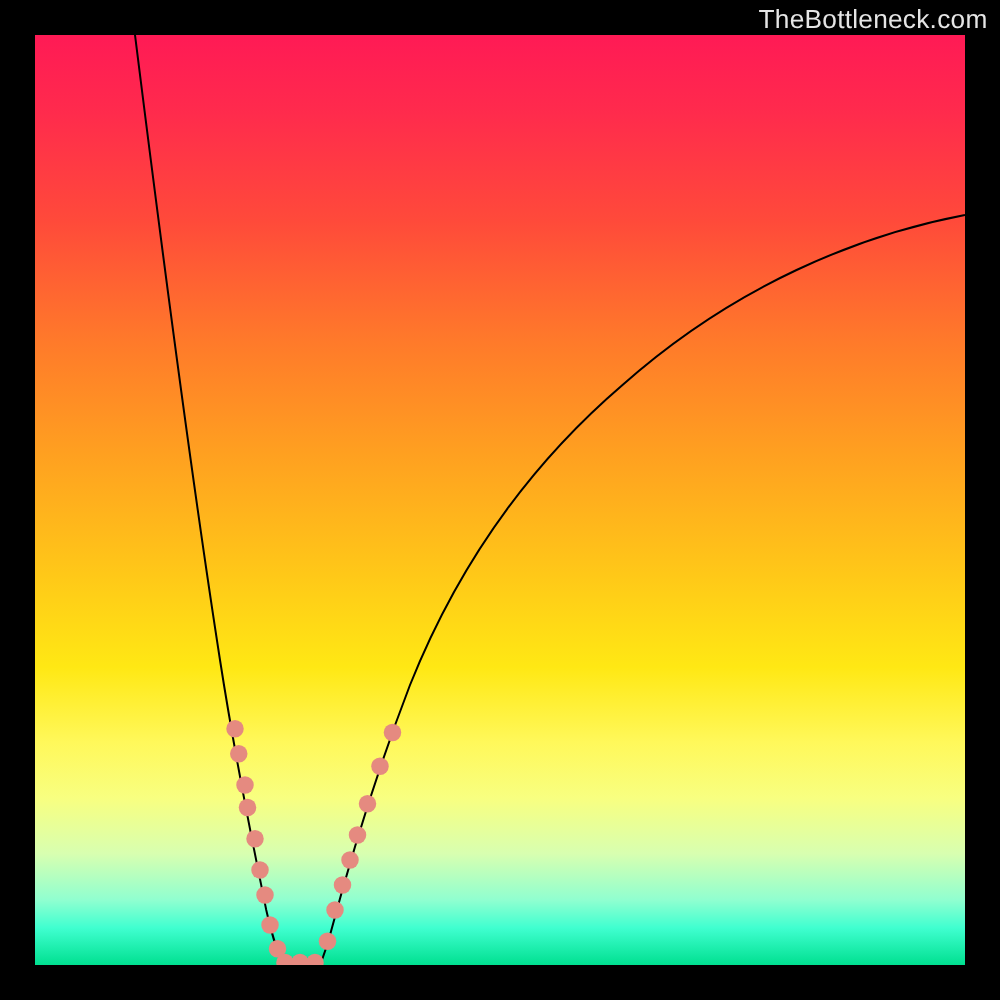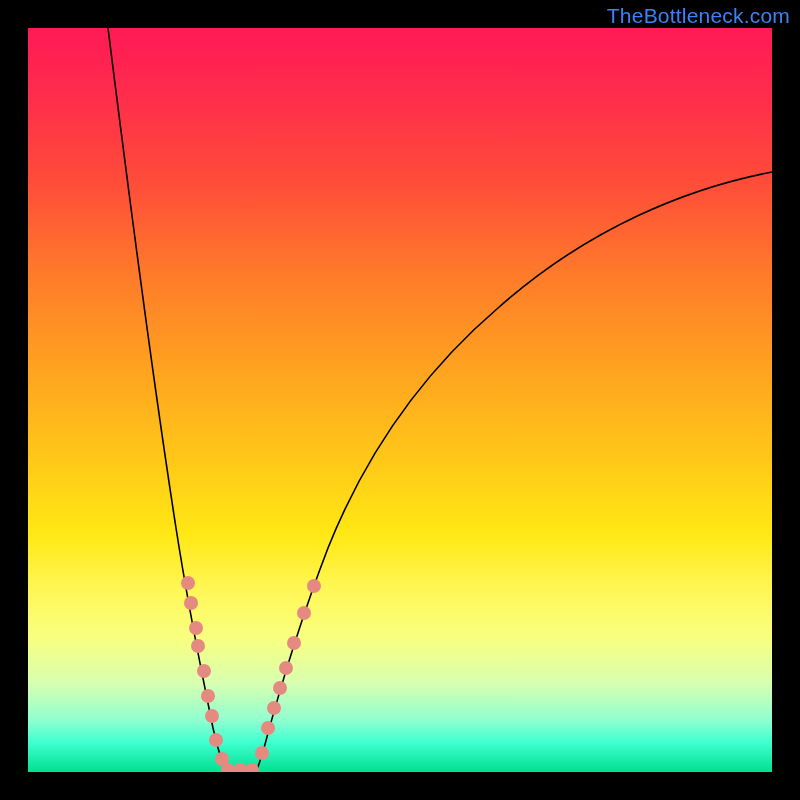--- a/index.html
+++ b/index.html
@@ -40,21 +40,21 @@
       #d8ffb0 88%,
       #90ffd0 93%,
       #40ffd0 96%,
       #00e090 100%
     );
   }
   .watermark {
     position: absolute;
     top: 4px;
     right: 10px;
-    color: #3b82f6;
+    color: #e5e5e5;
     font-size: 21px;
     font-weight: 400;
     letter-spacing: 0.2px;
     user-select: none;
   }
   svg.curves {
     position: absolute;
     top: 0;
     left: 0;
     width: 744px;

